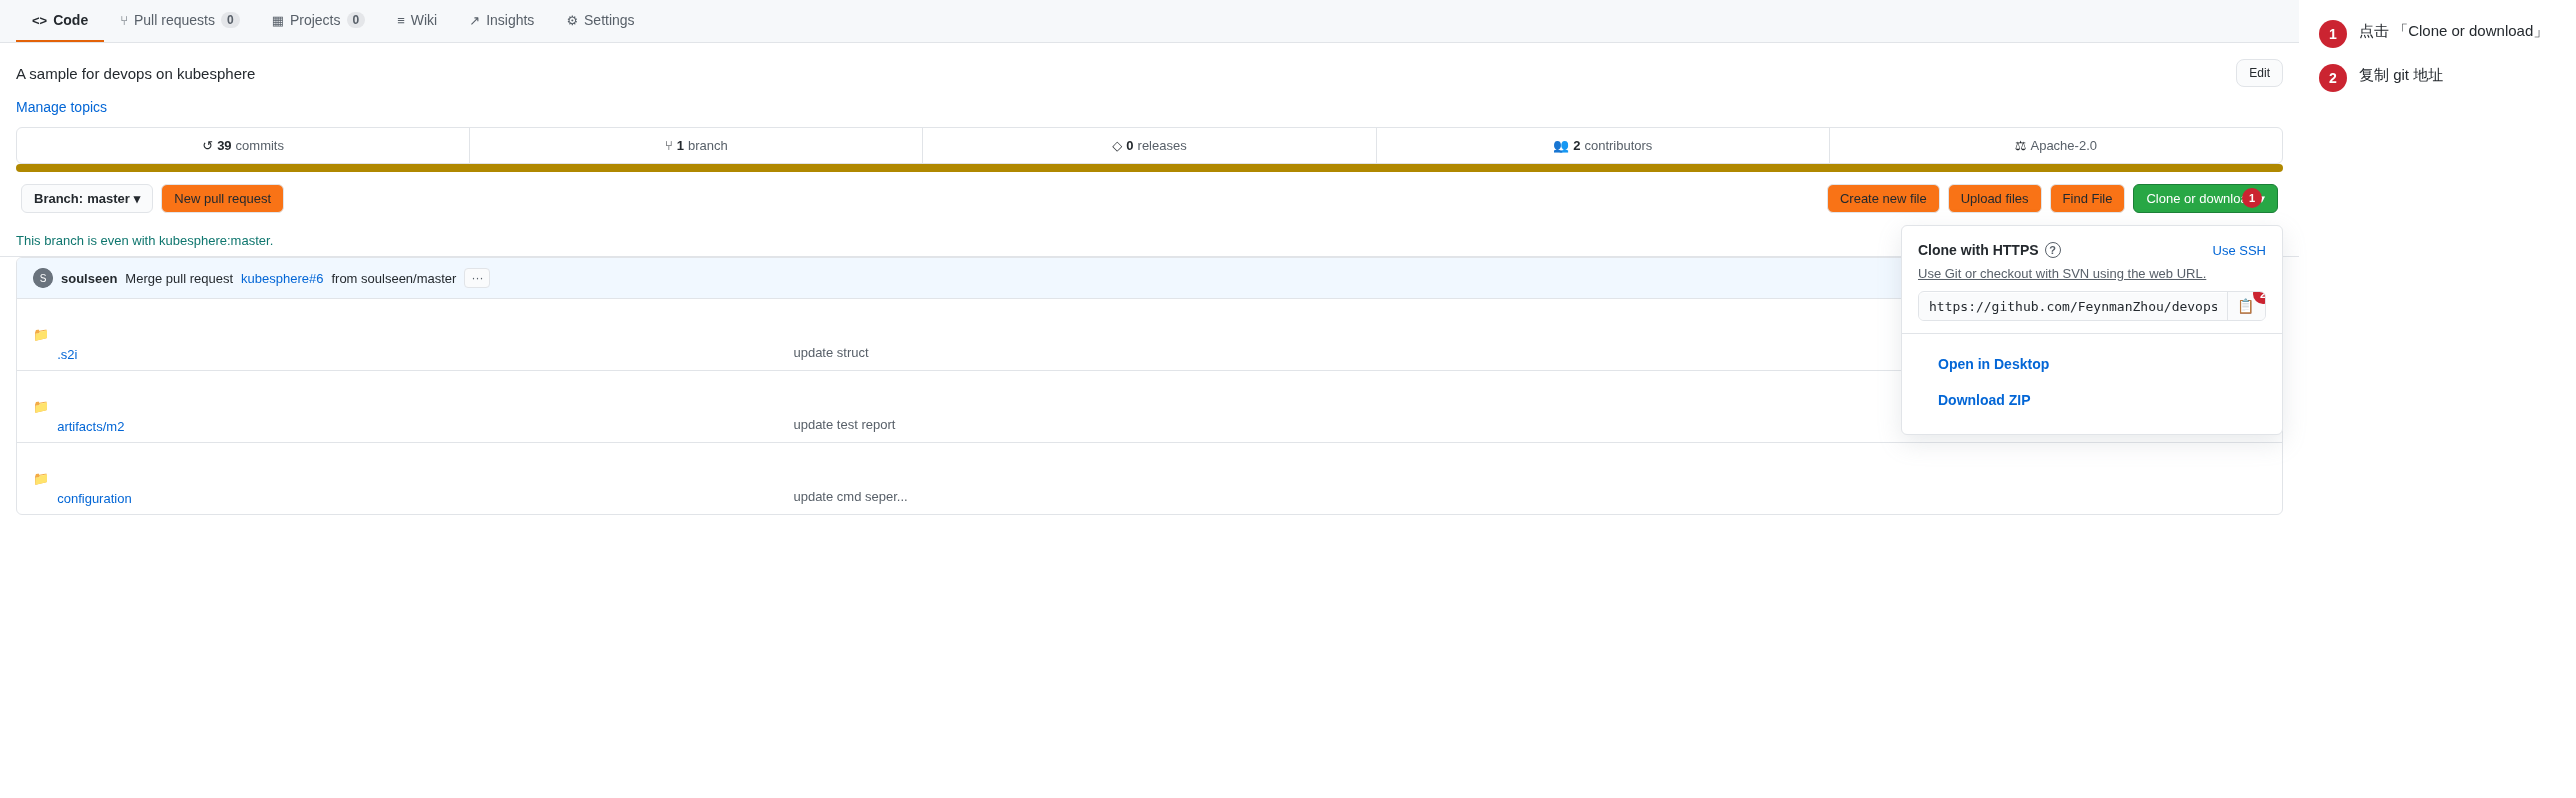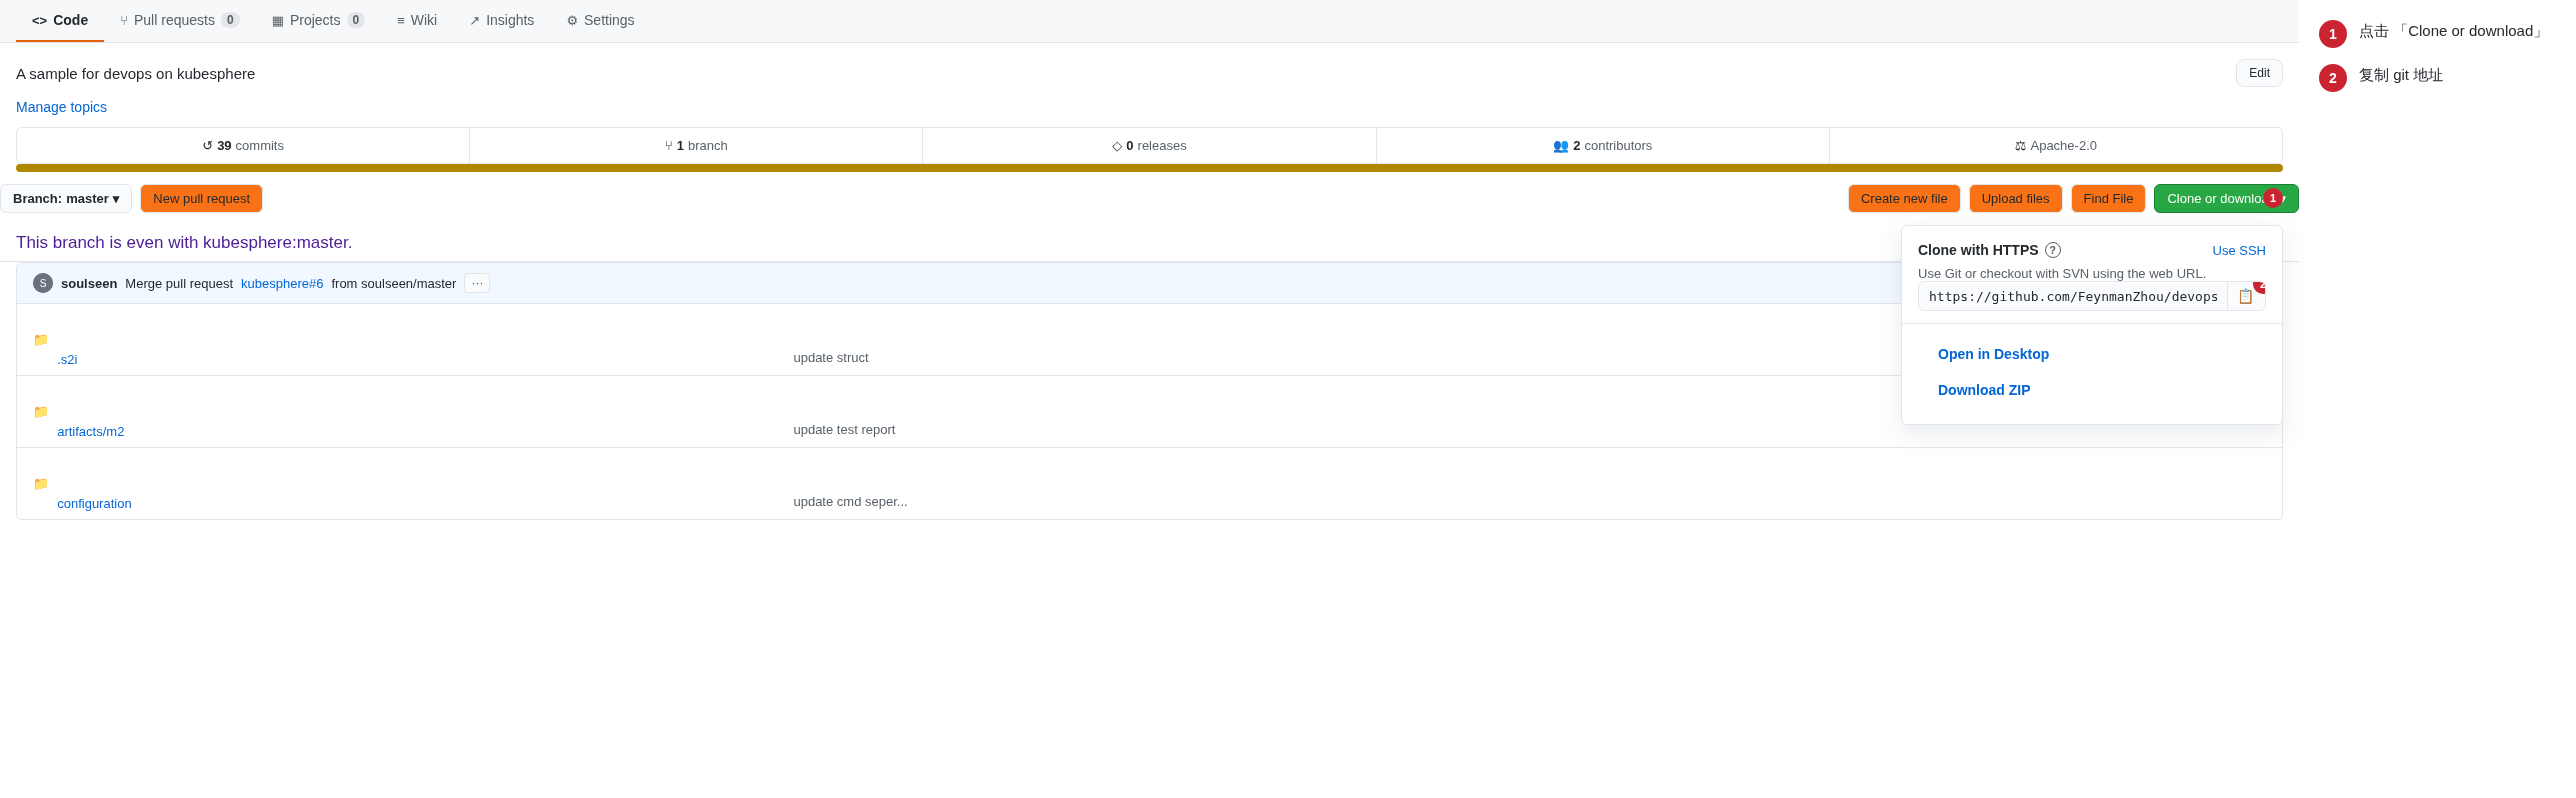--- a/index.html
+++ b/index.html
@@ -26,36 +26,36 @@
     .stats-bar { display: flex; border: 1px solid #e1e4e8; border-radius: 6px; margin: 0 16px 0; overflow: hidden; }
     .stat-item { flex: 1; display: flex; align-items: center; justify-content: center; padding: 10px 16px; font-size: 13px; color: #24292e; gap: 4px; border-right: 1px solid #e1e4e8; }
     .stat-item:last-child { border-right: none; }
     .stat-item .stat-num { font-weight: 600; }
     .stat-item .stat-label { color: #586069; }
 
     
     .lang-bar { height: 8px; background: #b08800; margin: 0 16px; border-radius: 4px; margin-top: 0; }
 
     
-    .actions-row { display: flex; align-items: center; justify-content: space-between; padding: 12px 0; position: relative; }
+    .actions-row { display: flex; align-items: center; justify-content: space-between; padding: 12px 21px; position: relative; }
     .actions-left { display: flex; gap: 8px; align-items: center; }
     .actions-right { display: flex; gap: 8px; align-items: center; }
 
     .branch-select { display: flex; align-items: center; gap: 4px; padding: 6px 12px; border: 1px solid #e1e4e8; border-radius: 6px; background: #fafbfc; cursor: pointer; font-size: 13px; }
     .branch-select span { font-weight: 600; }
 
     .btn-outline { padding: 6px 12px; border: 1px solid #e1e4e8; border-radius: 6px; background: #f97316; cursor: pointer; font-size: 13px; color: #24292e; white-space: nowrap; }
 
     .btn-green { padding: 6px 12px; border: 1px solid #1b7f37; border-radius: 6px; background: #28a745; cursor: pointer; font-size: 13px; color: #fff; white-space: nowrap; display: flex; align-items: center; gap: 4px; }
 
     
     .red-badge { position: absolute; top: 4px; right: 16px; width: 20px; height: 20px; background: #cb2431; border-radius: 50%; color: white; font-size: 11px; font-weight: 700; display: flex; align-items: center; justify-content: center; z-index: 10; }
 
     
-    .branch-info { padding: 8px 16px; font-size: 17px; color: #4c1d95; border-bottom: 1px solid #e1e4e8; }
+    .branch-info { padding: 8px 16px; font-size: 13px; color: #0f766e; border-bottom: 1px solid #e1e4e8; }
 
     
     .file-list { border: 1px solid #e1e4e8; border-radius: 6px; margin: 0 16px; overflow: hidden; }
     .commit-row { display: flex; align-items: center; padding: 10px 16px; background: #f1f8ff; border-bottom: 1px solid #e1e4e8; gap: 8px; font-size: 13px; }
     .avatar { width: 20px; height: 20px; border-radius: 50%; background: #6a737d; display: flex; align-items: center; justify-content: center; overflow: hidden; }
     .commit-author { font-weight: 600; color: #24292e; }
     .commit-msg { color: #24292e; }
     .commit-link { color: #0366d6; text-decoration: none; }
     .commit-dots { padding: 2px 6px; border: 1px solid #e1e4e8; border-radius: 4px; background: #fafbfc; cursor: pointer; font-size: 12px; color: #586069; }
 
@@ -64,21 +64,21 @@
     .file-icon { margin-right: 8px; color: #6a737d; }
     .file-name { color: #0366d6; text-decoration: none; flex: 1; margin-top: 40px; }
     .file-commit { flex: 2; color: #586069; margin-top: 36px; }
     .file-time { color: #6a737d; text-align: right; white-space: nowrap; }
 
     
     .clone-dropdown { position: absolute; right: 16px; top: 100%; width: 382px; border: 1px solid #e1e4e8; border-radius: 6px; background: #fff; box-shadow: 0 8px 24px rgba(140,149,159,0.2); z-index: 100; padding: 16px; }
     .clone-header { display: flex; align-items: center; justify-content: space-between; margin-bottom: 8px; }
     .clone-title { font-weight: 600; font-size: 14px; display: flex; align-items: center; gap: 6px; }
     .clone-ssh-link { color: #0366d6; font-size: 13px; text-decoration: none; }
-    .clone-subtitle { font-size: 13px; color: #586069; margin-bottom: 0; }
+    .clone-subtitle { font-size: 13px; color: #586069; margin-bottom: 10px; text-decoration: underline; }
     .clone-url-row { display: flex; align-items: center; border: 1px solid #e1e4e8; border-radius: 6px; overflow: hidden; margin-bottom: 12px; }
     .clone-url-input { flex: 1; padding: 6px 10px; font-size: 13px; border: none; outline: none; color: #24292e; background: #fafbfc; font-family: monospace; }
     .clone-copy-btn { position: relative; padding: 6px 10px; background: #fafbfc; border-left: 1px solid #e1e4e8; cursor: pointer; display: flex; align-items: center; }
     .clone-copy-btn .red-badge-inline { position: absolute; top: -8px; right: -8px; width: 20px; height: 20px; background: #cb2431; border-radius: 50%; color: white; font-size: 11px; font-weight: 700; display: flex; align-items: center; justify-content: center; }
 
     .clone-actions { display: flex; justify-content: space-between; flex-direction: column; }
     .clone-action-btn { padding: 10px 20px; font-size: 14px; font-weight: 600; color: #0366d6; background: none; border: none; cursor: pointer; text-decoration: none; }
 
     
     .right-panel { width: 277px; padding: 20px; flex-shrink: 0; }

